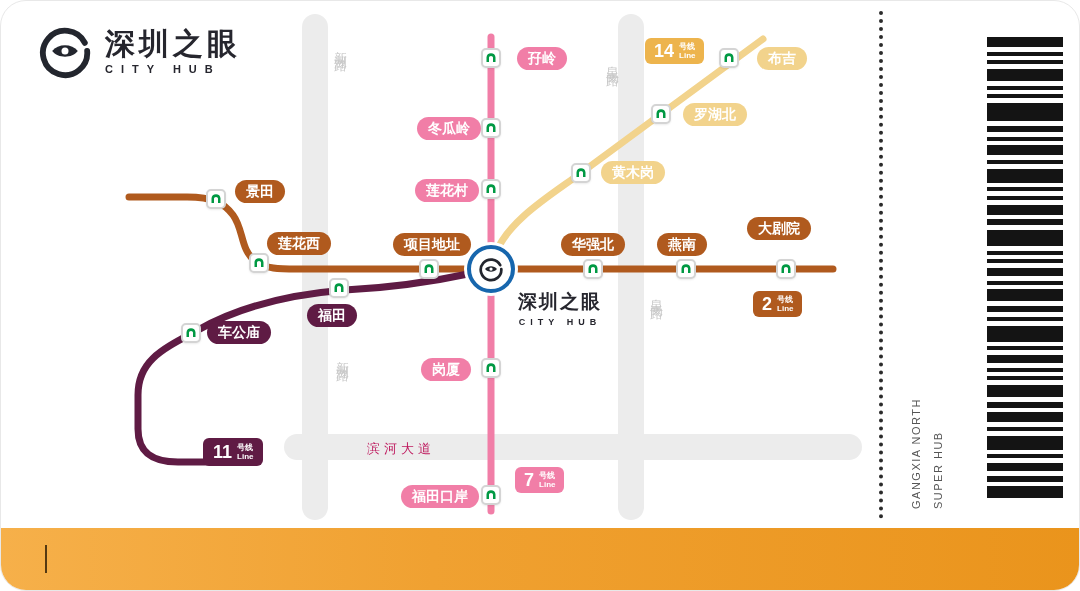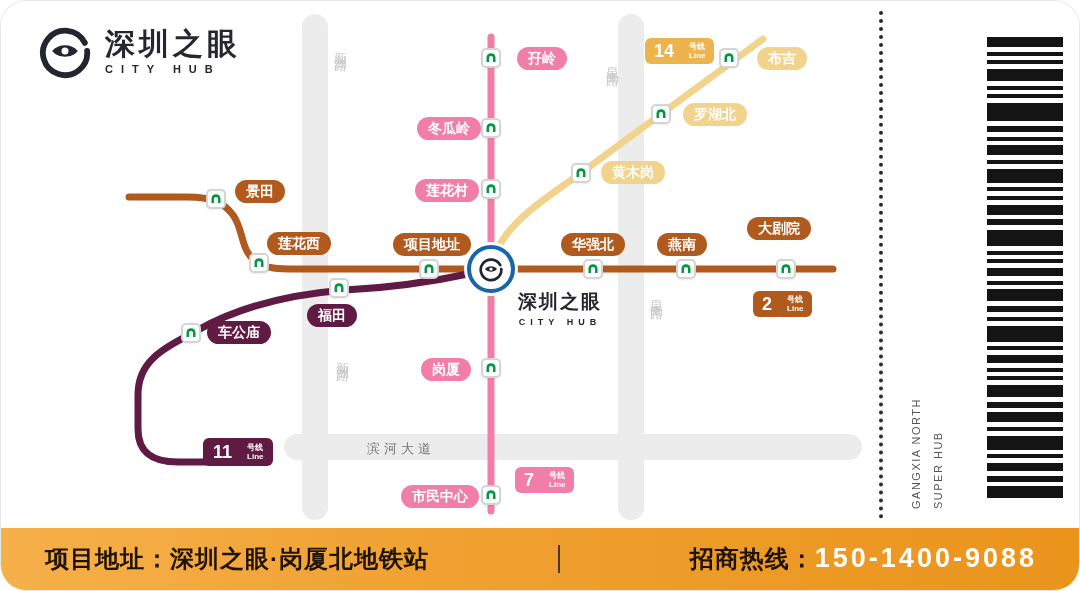--- a/index.html
+++ b/index.html
@@ -9,32 +9,32 @@
   .map-svg { position:absolute; left:0; top:0; pointer-events:none; }
 
   
   .logo { position:absolute; left:36px; top:22px; display:flex; align-items:center; gap:12px; }
   .logo-icon { width:56px; height:56px; }
   .logo-title { font-size:30px; font-weight:bold; letter-spacing:4px; color:#26262e; line-height:1.1; }
   .logo-sub { font-size:11px; letter-spacing:8px; color:#26262e; margin-top:3px; font-weight:bold; }
 
   
   .road-v { position:absolute; writing-mode:vertical-rl; font-size:13px; letter-spacing:4px; color:#c9c9c9; }
-  .road-h { position:absolute; font-size:13px; letter-spacing:4px; color:#737373; }
+  .road-h { position:absolute; font-size:13px; letter-spacing:4px; color:#be185d; }
 
   
   .st-label { position:absolute; padding:4px 11px; border-radius:14px; font-size:14px;
               font-weight:bold; color:#fff; white-space:nowrap; line-height:1.1; }
   .c2  { background:var(--line2); }
   .c10 { background:var(--line10); }
   .c11 { background:var(--line11); }
   .c14 { background:var(--line14); }
 
   
-  .badge { position:absolute; display:flex; align-items:center; gap:15px; color:#fff;
+  .badge { position:absolute; display:flex; align-items:center; gap:5px; color:#fff;
            border-radius:6px; padding:4px 9px; }
   .badge-num { font-size:18px; font-weight:bold; line-height:1; }
   .badge-stack { display:flex; flex-direction:column; font-size:8px; font-weight:bold; line-height:1.15; }
   .b2  { background:var(--line2); }
   .b10 { background:var(--line10); }
   .b11 { background:var(--line11); padding:5px 10px; }
   .b14 { background:var(--badge14); }
 
   
   .marker { position:absolute; width:20px; height:20px; background:#fff; border:2px solid #d4d4d4;
@@ -205,21 +205,21 @@
   <div class="st-label c2" style="left:234px;top:179px">景田</div>
   <div class="st-label c2" style="left:266px;top:231px">莲花西</div>
   <div class="st-label c2" style="left:392px;top:232px">项目地址</div>
   <div class="st-label c2" style="left:560px;top:232px">华强北</div>
   <div class="st-label c2" style="left:656px;top:232px">燕南</div>
   <div class="st-label c2" style="left:746px;top:216px">大剧院</div>
   <div class="st-label c10" style="left:516px;top:46px">孖岭</div>
   <div class="st-label c10" style="left:416px;top:116px">冬瓜岭</div>
   <div class="st-label c10" style="left:414px;top:178px">莲花村</div>
   <div class="st-label c10" style="left:420px;top:357px">岗厦</div>
-  <div class="st-label c10" style="left:400px;top:484px">市民中心</div>
+  <div class="st-label c10" style="left:400px;top:484px">福田口岸</div>
   <div class="st-label c11" style="left:206px;top:320px">车公庙</div>
   <div class="st-label c11" style="left:306px;top:303px">福田</div>
   <div class="st-label c14" style="left:756px;top:46px">布吉</div>
   <div class="st-label c14" style="left:682px;top:102px">罗湖北</div>
   <div class="st-label c14" style="left:600px;top:160px">黄木岗</div>
 
   <div class="badge b14" style="left:644px;top:37px">
     <span class="badge-num">14</span>
     <span class="badge-stack">
       <span>号线</span>
@@ -288,22 +288,16 @@
       <div class="bar" style="height: 10px;"></div>
       <div class="bar" style="height: 4px;"></div>
       <div class="bar" style="height: 14px;"></div>
       <div class="bar" style="height: 4px;"></div>
       <div class="bar" style="height: 8px;"></div>
       <div class="bar" style="height: 6px;"></div>
       <div class="bar" style="height: 12px;"></div>
     </div>
 
   <div class="footer">
-    <div>
-      <span class="f-label">项目地址：</span><span class="f-label">深圳之眼·岗厦北地铁站</span>
-    </div>
     <div class="f-divider"></div>
-    <div>
-      <span class="f-label">招商热线：</span><span class="f-phone">150-1400-9088</span>
-    </div>
   </div>
 
 </div>
 
 </body></html>

